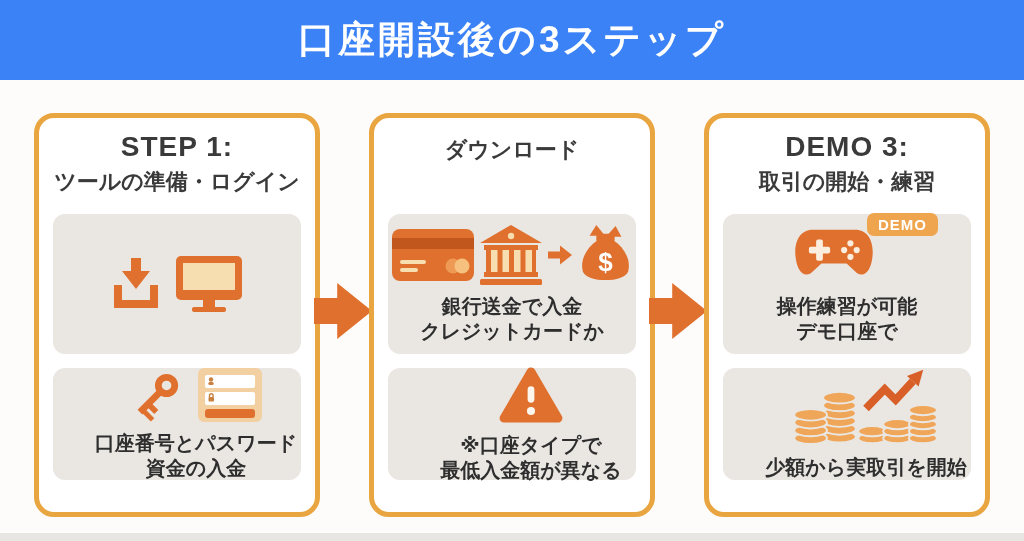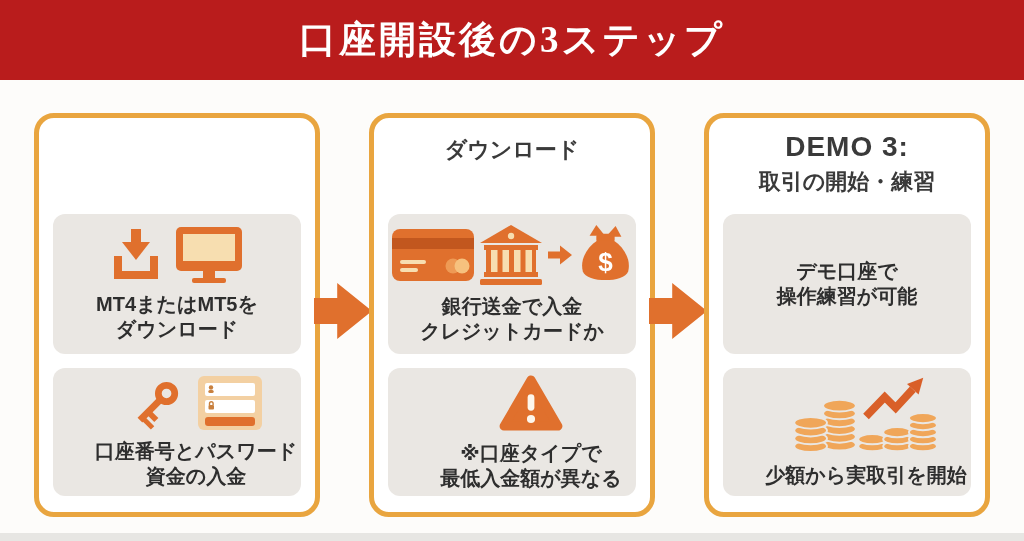--- a/index.html
+++ b/index.html
@@ -4,40 +4,40 @@
 <style>
   * { margin:0; padding:0; box-sizing:border-box; }
   html,body { width:1024px; height:541px; }
   .canvas {
     position:relative; width:1024px; height:541px; overflow:hidden;
     background:#FDFCFA;
     font-family:"Liberation Sans","DejaVu Sans",sans-serif;
   }
   .banner {
     position:absolute; top:0; left:0; width:1024px; height:80px;
-    background:#b91c1c; display:flex; align-items:center; justify-content:center;font-family:Liberation Serif, serif;
+    background:#3b82f6; display:flex; align-items:center; justify-content:center;
   }
   .banner h1 { color:#FFFFFF; font-size:37px; font-weight:bold; letter-spacing:3px; }
 
   .col {
     position:absolute; top:113px; width:286px; height:404px;
     background:#FFFFFF; border:5px solid #E9A53F; border-radius:20px;
   }
   .col-1 { left:34px; } .col-2 { left:369px; } .col-3 { left:704px; }
 
   .col-head { position:absolute; top:13px; left:0; width:100%; text-align:center; color:#3A3A3A; }
   .step-label { font-size:28px; font-weight:bold; letter-spacing:1px; }
   .step-sub   { font-size:22px; font-weight:bold; margin-top:4px; }
 
   .gbox {
     position:absolute; left:14px; right:14px; background:#EAE7E3; border-radius:12px;
     display:flex; flex-direction:column; align-items:center; justify-content:center; gap:9px;
   }
   .box-a { top:96px;  height:140px; }
-  .box-b { top:250px; height:128px;padding-left:38px; }
+  .box-b { top:250px; height:112px;padding-left:38px; }
 
   .icons-row { display:flex; align-items:center; justify-content:center; }
   .caption { text-align:center; font-size:20px; font-weight:bold; color:#2E2E2E; line-height:1.25; }
 
   .flow-arrow {
     position:absolute; top:283px; width:58px; height:56px; background:#E0702D;
     clip-path:polygon(0 27%,40% 27%,40% 0,100% 50%,40% 100%,40% 73%,0 73%);
   }
   .arrow-1 { left:314px; } .arrow-2 { left:649px; }
 
@@ -51,38 +51,38 @@
 </head>
 <body>
 
 <div class="canvas">
 
   <div class="banner">
     <h1>口座開設後の3ステップ</h1>
   </div>
 
   <section class="col col-1">
+    <div class="col-head">
+      <div class="step-label">STEP 1:</div>
+      <div class="step-sub">ツールの準備・ログイン</div>
+    </div>
 
     <div class="gbox box-a">
       <div class="icons-row" style="gap:16px">
         <svg width="48" height="52" viewBox="0 0 48 52">
           <rect x="19" y="0" width="10" height="15" fill="#E0702D"></rect>
           <polygon points="10,13 38,13 24,31" fill="#E0702D"></polygon>
           <path d="M6 27 V46 H42 V27" fill="none" stroke="#E0702D" stroke-width="8"></path>
         </svg>
         <svg width="66" height="56" viewBox="0 0 66 56">
           <rect x="0" y="0" width="66" height="44" rx="5" fill="#E0702D"></rect>
           <rect x="7" y="7" width="52" height="27" fill="#F7DEB0"></rect>
           <rect x="27" y="44" width="12" height="7" fill="#E0702D"></rect>
           <rect x="16" y="51" width="34" height="5" rx="2" fill="#E0702D"></rect>
         </svg>
-      </div>
-      <div class="caption">
-        <div>MT4またはMT5を</div>
-        <div>ダウンロード</div>
       </div>
     </div>
 
     <div class="gbox box-b">
       <div class="icons-row" style="gap:14px">
         <svg width="54" height="54" viewBox="0 0 56 56">
           <g transform="rotate(135 28 28)">
             <circle cx="14" cy="28" r="12" fill="#E0702D"></circle>
             <circle cx="14" cy="28" r="5" fill="#EAE7E3"></circle>
             <rect x="23" y="24.5" width="30" height="7" fill="#E0702D"></rect>
@@ -171,23 +171,37 @@
 
   <div class="flow-arrow arrow-2"></div>
 
   <section class="col col-3">
     <div class="col-head">
       <div class="step-label">DEMO 3:</div>
       <div class="step-sub">取引の開始・練習</div>
     </div>
 
     <div class="gbox box-a">
-      <div class="caption">
+      <div class="icons-row">
+        <div class="demo-wrap">
+          <svg width="84" height="56" viewBox="0 0 86 58">
+            <path d="M21 5 H65 C78 5 84 17 83 31 C82 45 76 55 67 50 L56 40 H30 L19 50 C10 55 4 45 3 31 C2 17 8 5 21 5 Z" fill="#E0702D"></path>
+            <rect x="17" y="22.5" width="22" height="7" rx="2" fill="#FBEEDF"></rect>
+            <rect x="24.5" y="15" width="7" height="22" rx="2" fill="#FBEEDF"></rect>
+            <circle cx="60" cy="19" r="3.2" fill="#FBEEDF"></circle>
+            <circle cx="53.5" cy="26" r="3.2" fill="#FBEEDF"></circle>
+            <circle cx="66.5" cy="26" r="3.2" fill="#FBEEDF"></circle>
+            <circle cx="60" cy="33" r="3.2" fill="#FBEEDF"></circle>
+          </svg>
+          <div class="demo-badge">DEMO</div>
+        </div>
+      </div>
+      <div class="caption">
+        <div>操作練習が可能</div>
         <div>デモ口座で</div>
-        <div>操作練習が可能</div>
       </div>
     </div>
 
     <div class="gbox box-b">
       <div class="icons-row">
         <svg width="160" height="78" viewBox="0 0 200 100">
           <g fill="#F0A659" stroke="#EAE7E3" stroke-width="2.4">
             <ellipse cx="66" cy="88" rx="21" ry="7.5"></ellipse>
               <ellipse cx="66" cy="78" rx="21" ry="7.5"></ellipse>
             <ellipse cx="66" cy="68" rx="21" ry="7.5"></ellipse>

